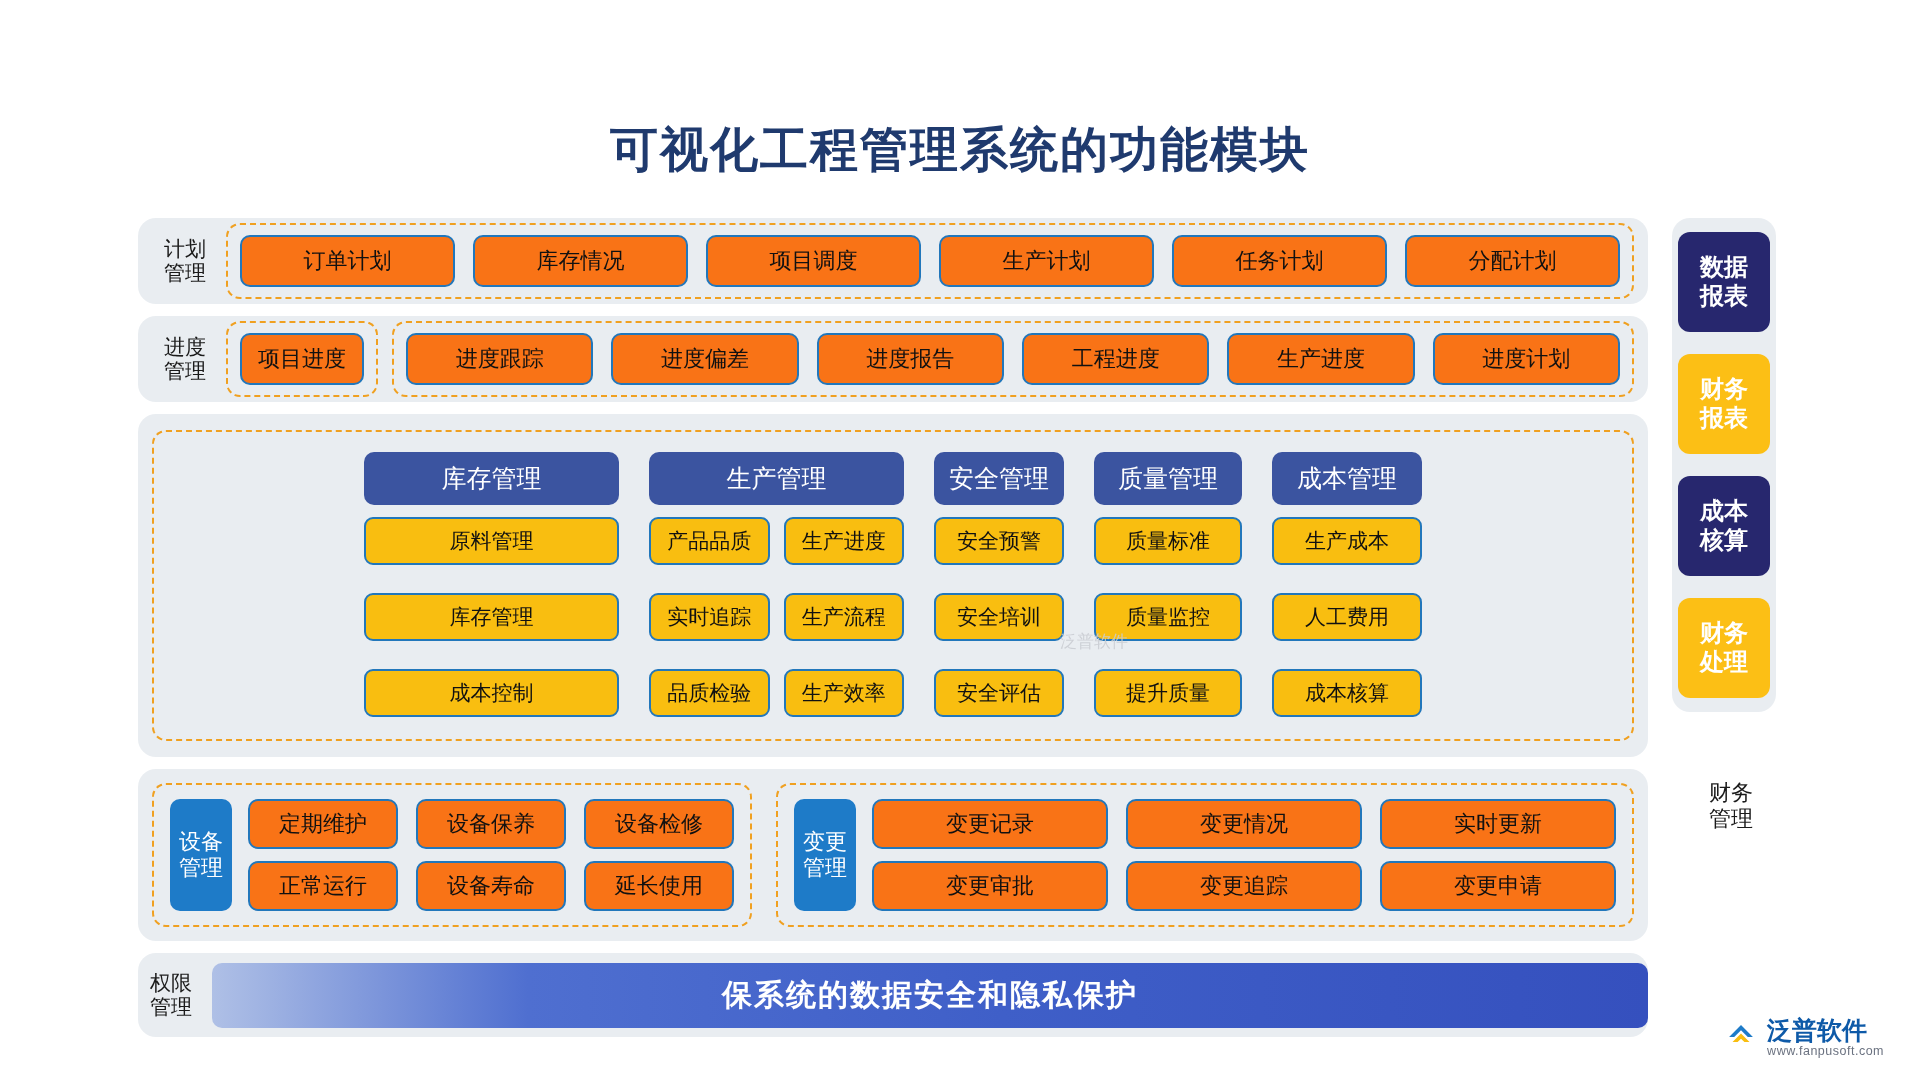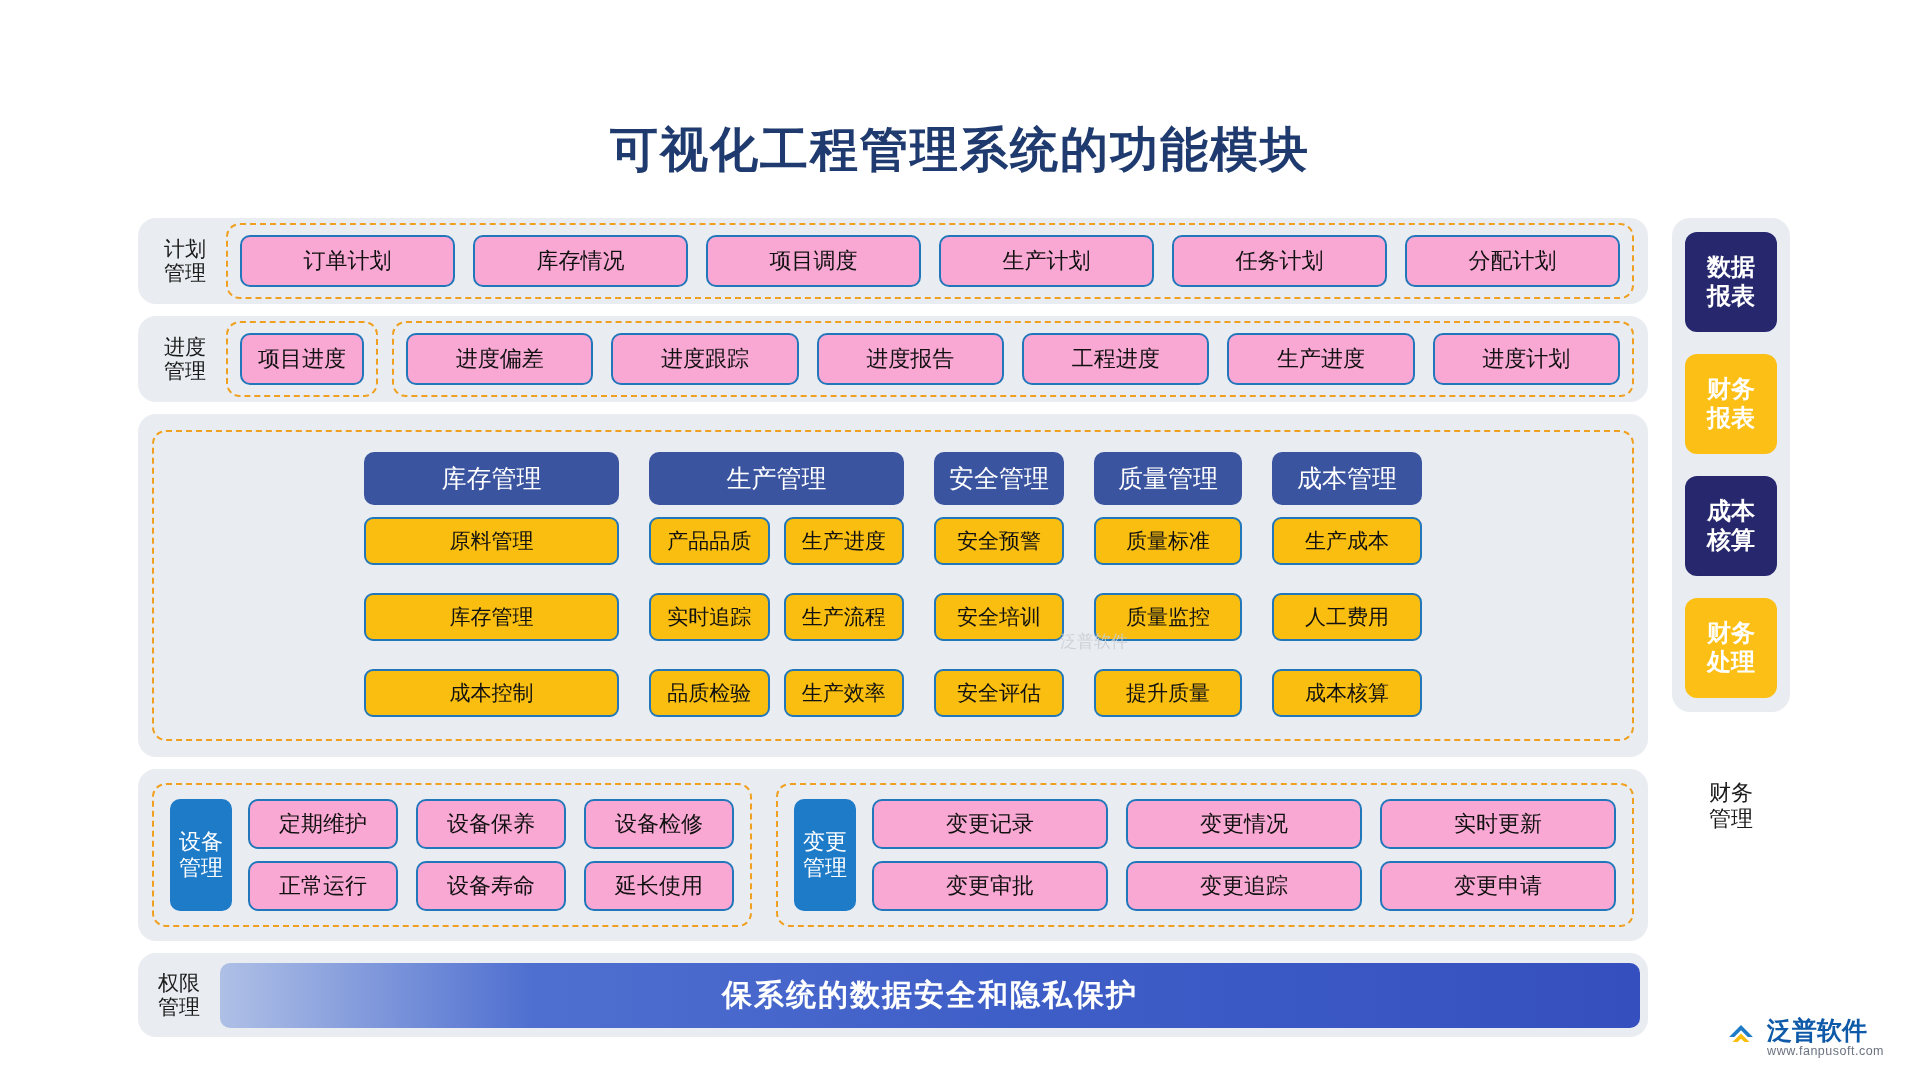--- a/index.html
+++ b/index.html
@@ -18,21 +18,21 @@
     font-size: 48px; font-weight: 700; color: #1F3A6E;
     letter-spacing: 2px;
     font-family: "Liberation Serif","DejaVu Serif",serif;
   }
 
   
   .main-col {
     position: absolute; left: 138px; top: 218px; width: 1510px;
   }
   .side-col {
-    position: absolute; left: 1672px; top: 218px; width: 118px;
+    position: absolute; left: 1672px; top: 218px; width: 104px;
   }
 
   
   .band {
     background: #E9EDF1;
     border-radius: 18px;
     display: flex; align-items: center;
     margin-bottom: 12px;
     padding: 10px 14px;
   }
@@ -48,21 +48,21 @@
   .dash {
     border: 2.5px dashed #F0A020;
     border-radius: 14px;
     display: flex; align-items: center;
     padding: 10px 12px;
     flex: 1 1 auto;
   }
 
   
   .pill {
-    background: #f9a8d4;
+    background: #f97316;
     border: 2.5px solid #2277BB;
     border-radius: 10px;
     color: #111;
     font-size: 22px;
     padding: 9px 4px;
     text-align: center;
     flex: 1 1 0;
     white-space: nowrap;
   }
   .row-pills { display: flex; gap: 18px; width: 100%; }
@@ -138,21 +138,21 @@
     display: flex; flex-direction: column; justify-content: center;
   }
   .grid2 { display: flex; flex-direction: column; gap: 12px; flex: 1 1 auto; }
   .grid2 .r { display: flex; gap: 18px; }
   .grid2 .pill { font-size: 22px; padding: 8px 4px; }
 
   
   .band5 {
     background: #E9EDF1; border-radius: 18px;
     display: flex; align-items: center;
-    padding: 12px 8px;
+    padding: 12px 0;
     height: 84px;
   }
   .banner {
     flex: 1 1 auto;
     background: linear-gradient(90deg, #AFC0E6 0%, #4F6FD0 22%, #3F5FC8 55%, #3550BE 100%);
     border-radius: 10px;
     color: #ffffff;
     font-size: 30px; font-weight: 700;
     text-align: center;
     padding: 12px 10px;
@@ -232,22 +232,22 @@
     <div class="band band2">
       <div class="band-label">进度
 管理</div>
       <div class="dash dash-small">
         <div class="row-pills">
           <div class="pill">项目进度</div>
         </div>
       </div>
       <div class="dash dash-big">
         <div class="row-pills">
+          <div class="pill">进度跟踪</div>
           <div class="pill">进度偏差</div>
-          <div class="pill">进度跟踪</div>
           <div class="pill">进度报告</div>
           <div class="pill">工程进度</div>
           <div class="pill">生产进度</div>
           <div class="pill">进度计划</div>
         </div>
       </div>
     </div>
 
     <div class="band3">
       <div class="dash">

